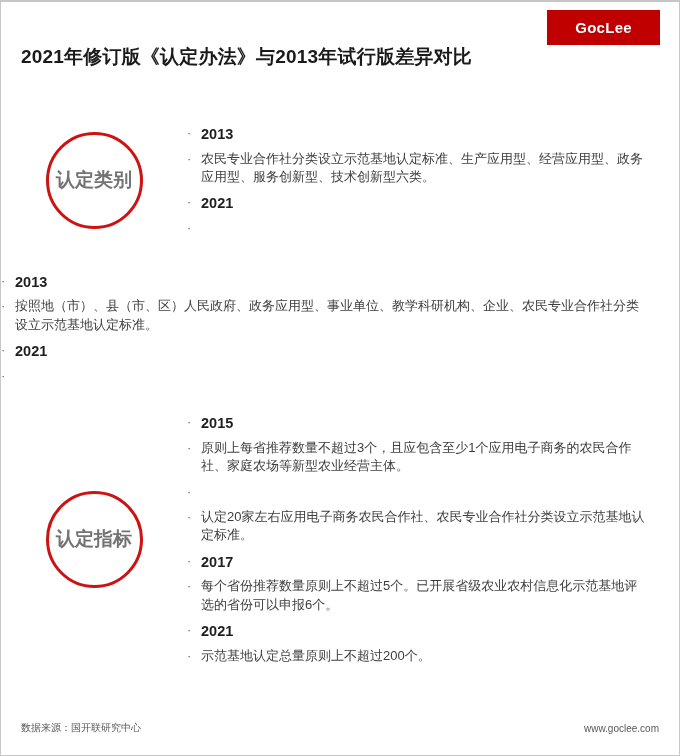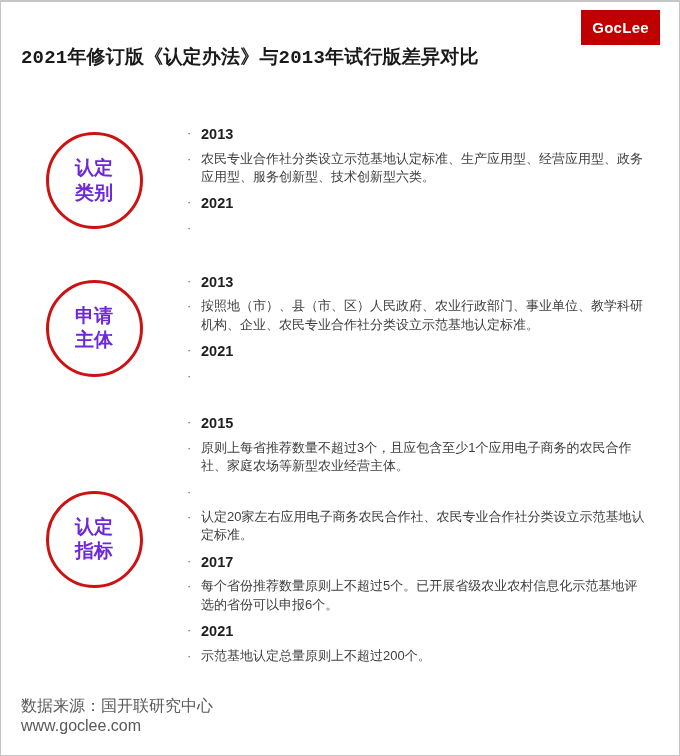--- a/index.html
+++ b/index.html
@@ -20,31 +20,30 @@
     border-top-width:2px;
     overflow:hidden;
   }
   .logo{
     position:absolute;top:8px;right:19px;
     background:var(--brand-red);
     color:#ffffff;
     font-weight:bold;
     font-size:15px;
     letter-spacing:.3px;
-    padding:10px 11px;
+    padding:10px 28px;
     line-height:1;
     margin-left:40px;
   }
   .title{
     margin:42px 20px 0 20px;
     font-size:19px;
     font-weight:bold;
     color:var(--heading-text);
     letter-spacing:.2px;
-    font-family:Liberation Mono, monospace;
   }
   .sections{
     margin-top:54px;
     display:flex;
     flex-direction:column;
   }
   .section-row{
     display:flex;
     align-items:center;
   }
@@ -53,26 +52,26 @@
   .circle-col{
     width:186px;
     flex:none;
     display:flex;
     justify-content:center;
   }
   .circle{
     width:97px;height:97px;
     border:3px solid var(--circle-red);
     border-radius:50%;
-    display:flex;flex-direction:column;
+    display:flex;flex-direction:row;
     align-items:center;justify-content:center;
     font-weight:bold;
     font-size:19px;
     line-height:1.3;
-    color:#6d28d9;
+    color:#737373;
     background:#fff;
   }
   .content-col{
     flex:1;
     padding-right:30px;
   }
   ul.items{list-style:none;}
   li.item{
     display:flex;
     align-items:flex-start;
@@ -94,24 +93,23 @@
     color:#666;
     font-size:13px;
     line-height:1.42;
   }
   li.item.year .dot{font-weight:normal;font-size:13px;}
   .footer{
     position:absolute;
     left:20px;right:20px;bottom:20px;
     display:flex;
     justify-content:space-between;
-    align-items:flex-start;
-    font-size:16px;
+    align-items:center;
+    font-size:10px;
     color:var(--muted-text);
-    flex-direction:column;
   }
   .footer a{color:var(--muted-text);text-decoration:none;}
 </style>
 </head>
 <body>
 
 <div class="page">
 
   <div class="logo">GocLee</div>
 
@@ -141,35 +139,29 @@
             <span>2021</span>
           </li>
           <li class="item">
             <span class="dot">·</span>
           </li>
         </ul>
       </div>
     </div>
 
     <div class="section-row s2">
-      <div class="circle-col">
-        <div class="circle">
-          <span>申请</span>
-          <span>主体</span>
-        </div>
-      </div>
       <div class="content-col">
         <ul class="items">
           <li class="item year">
             <span class="dot">·</span>
             <span>2013</span>
           </li>
           <li class="item">
             <span class="dot">·</span>
-            <span>按照地（市）、县（市、区）人民政府、农业行政部门、事业单位、教学科研机构、企业、农民专业合作社分类设立示范基地认定标准。</span>
+            <span>按照地（市）、县（市、区）人民政府、政务应用型、事业单位、教学科研机构、企业、农民专业合作社分类设立示范基地认定标准。</span>
           </li>
           <li class="item year">
             <span class="dot">·</span>
             <span>2021</span>
           </li>
           <li class="item">
             <span class="dot">·</span>
           </li>
         </ul>
       </div>

